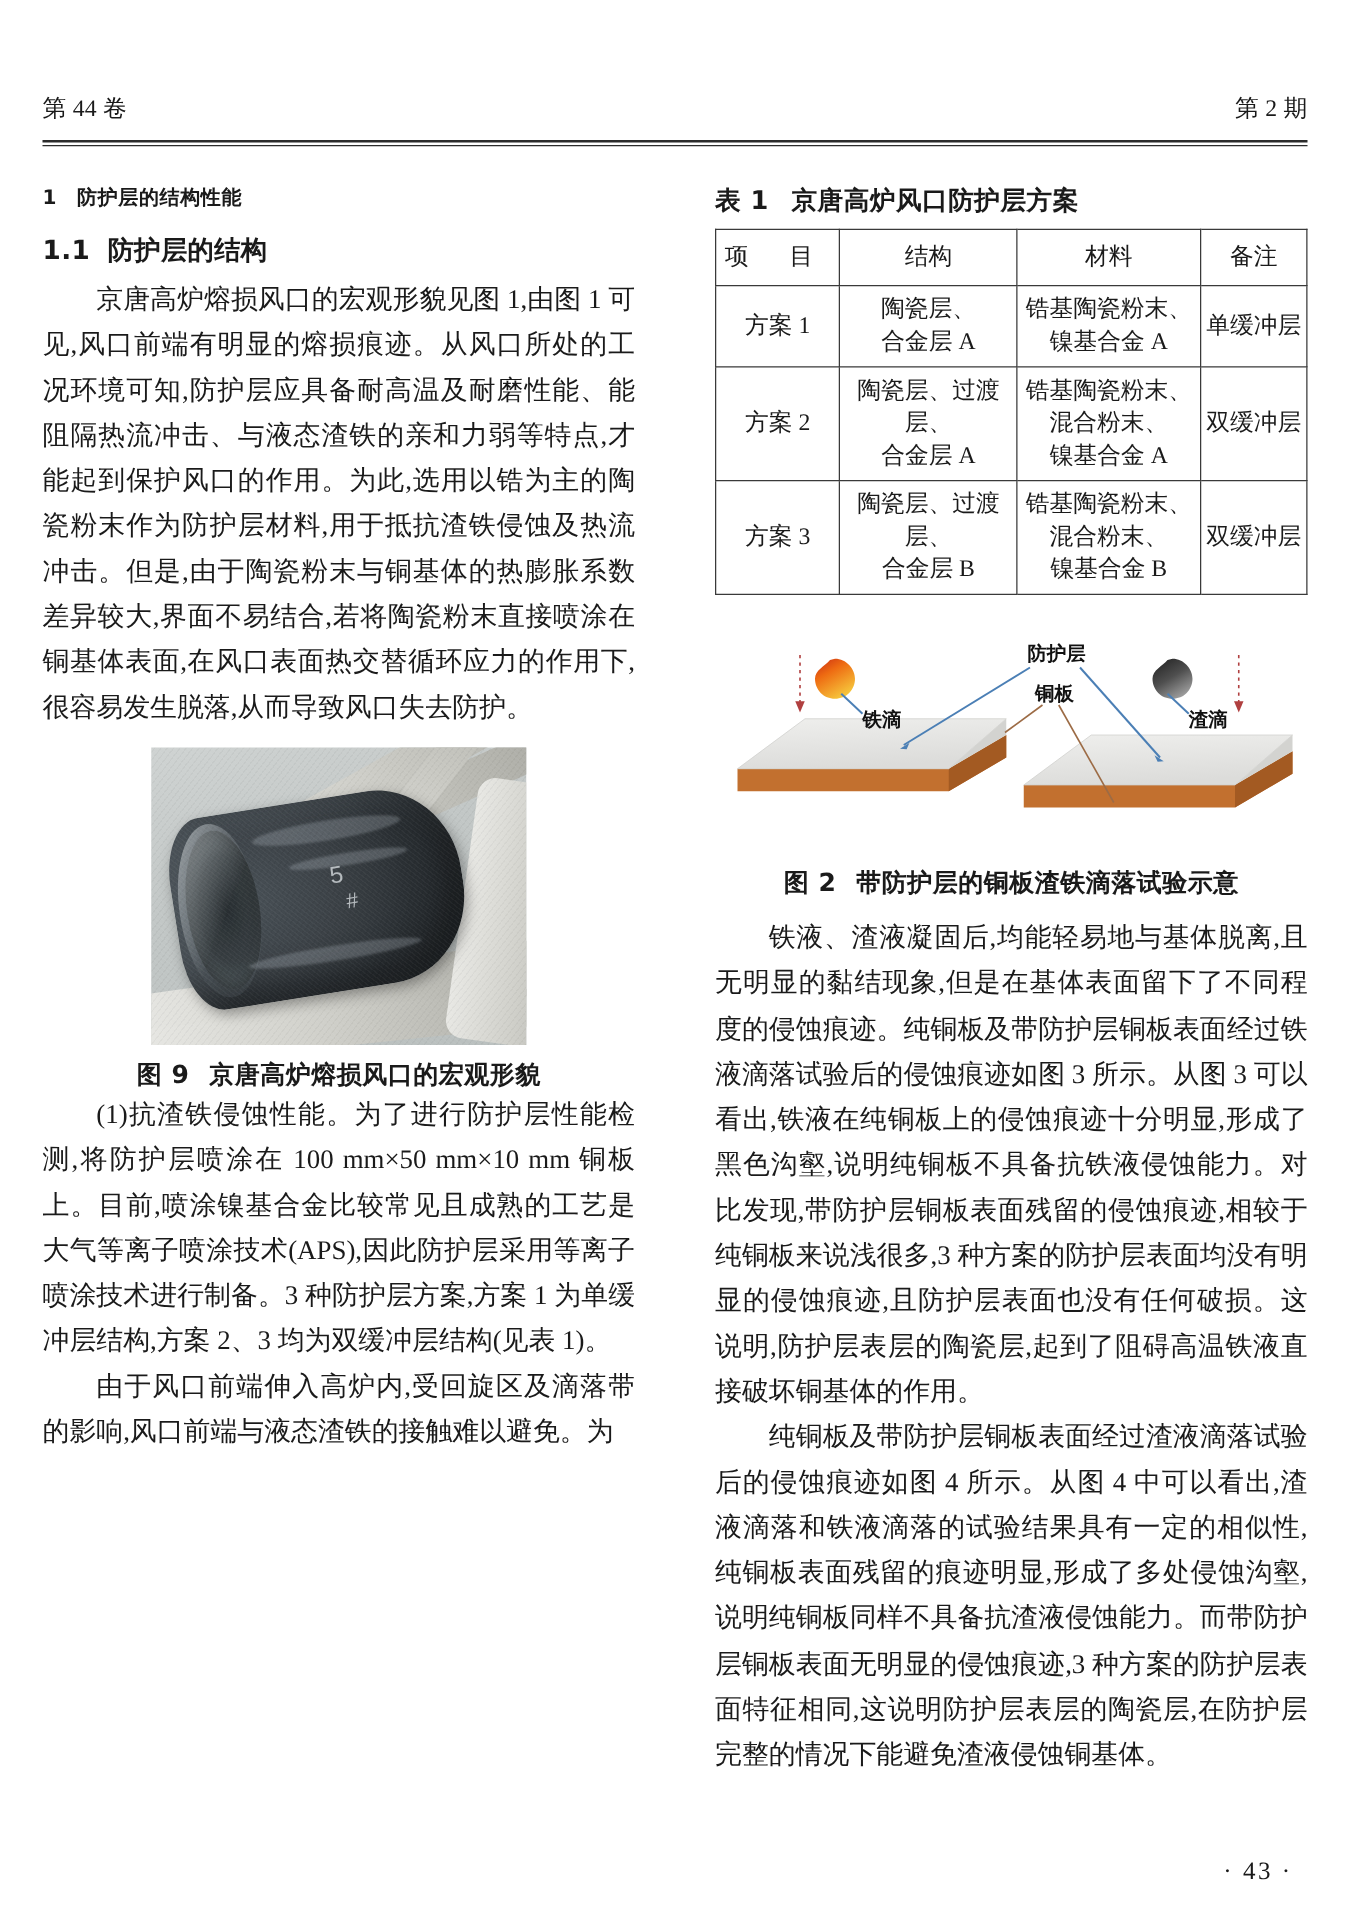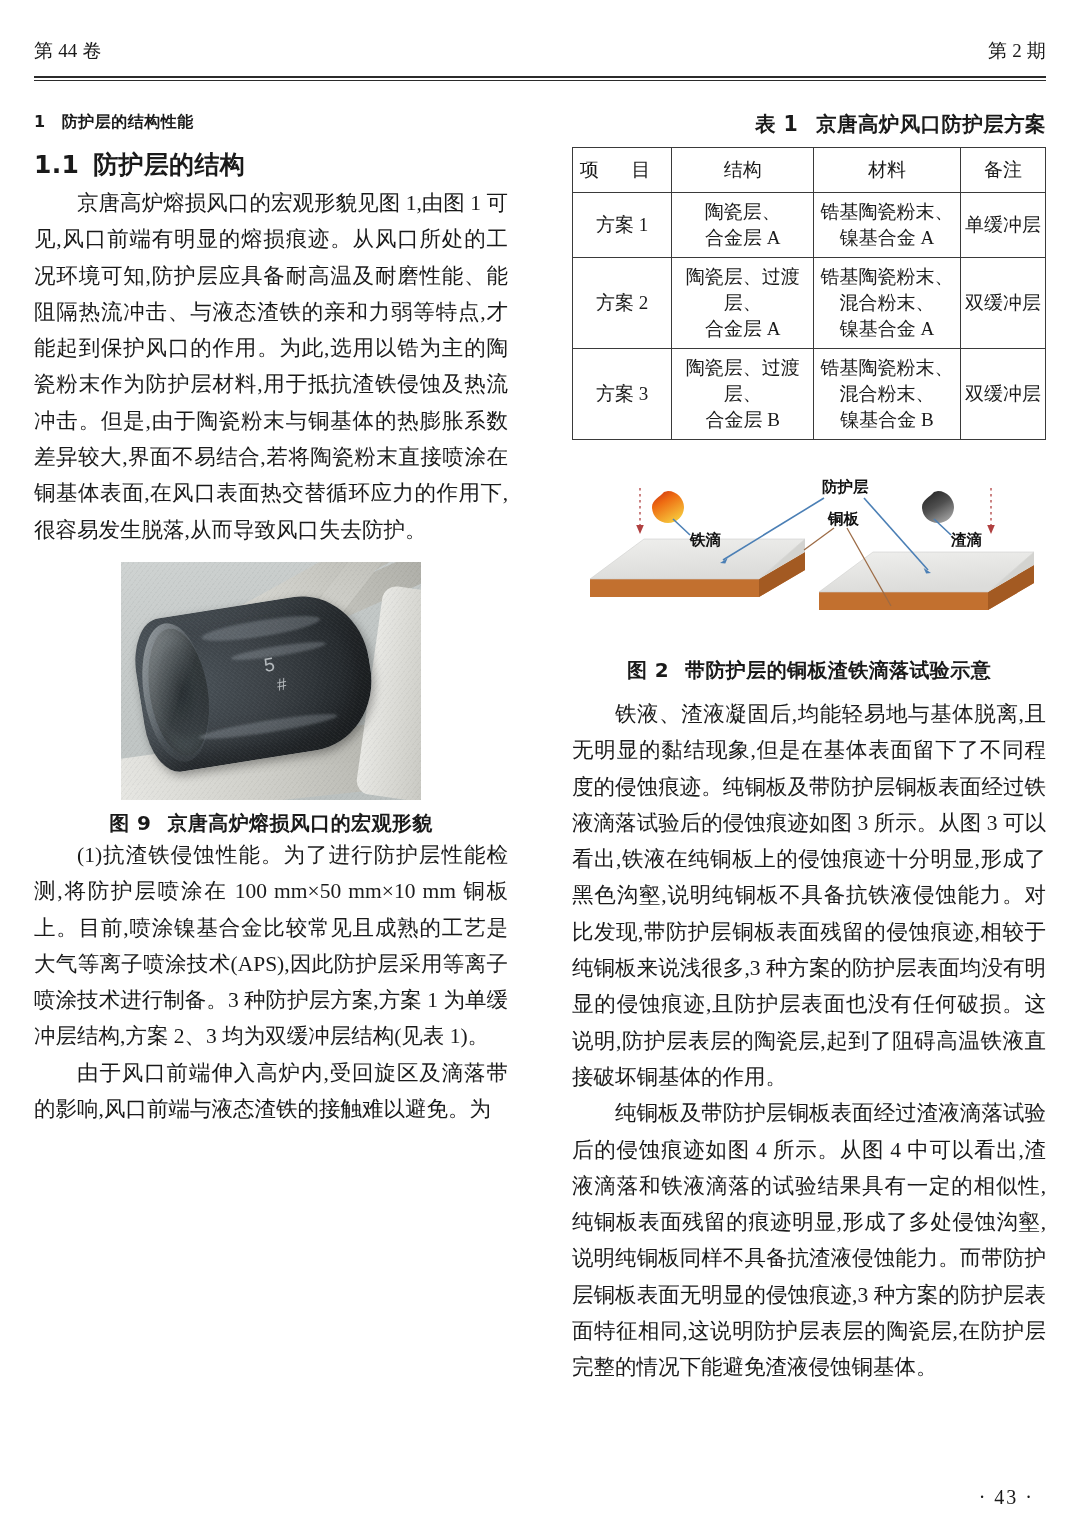--- a/index.html
+++ b/index.html
@@ -11,20 +11,21 @@
     font-family: "Liberation Serif", "DejaVu Serif", serif;
     color: #1a1a1a;
     position: relative;
     overflow: hidden;
   }
 
   .page {
     position: absolute;
     inset: 0;
     padding: 0;
+    margin-top: 36px;
   }
 
   
   .runhead {
     position: absolute;
     top: 38px;
     left: 34px;
     right: 34px;
     height: 36px;
     display: flex;
@@ -82,21 +83,21 @@
     font-size: 16px;
     font-weight: bold;
     line-height: 34px;
     letter-spacing: 0.5px;
   }
   h2.sec .num { margin-right: 16px; }
 
   h3.subsec {
     margin: 9px 0 4px 0;
     font-family: "DejaVu Sans", "Liberation Sans", sans-serif;
-    font-size: 25px;
+    font-size: 21px;
     font-weight: bold;
     line-height: 33px;
     letter-spacing: 0.3px;
   }
   h3.subsec .num { margin-right: 14px; }
 
   
   .fig1-wrap {
     margin: 14px 0 0 0;
     display: flex;
@@ -188,21 +189,21 @@
     font-family: "DejaVu Sans", "Liberation Sans", sans-serif;
     font-size: 20px;
     font-weight: bold;
     letter-spacing: .4px;
   }
   .figcap .lbl { margin-right: 16px; }
 
   
   .tabcap {
     margin: 18px 0 9px 0;
-    text-align: right;
+    text-align: left;
     font-family: "DejaVu Sans", "Liberation Sans", sans-serif;
     font-size: 20.5px;
     font-weight: bold;
     letter-spacing: .4px;
   }
   .tabcap .lbl { margin-right: 18px; }
 
   table.scheme {
     width: 100%;
     border-collapse: collapse;

